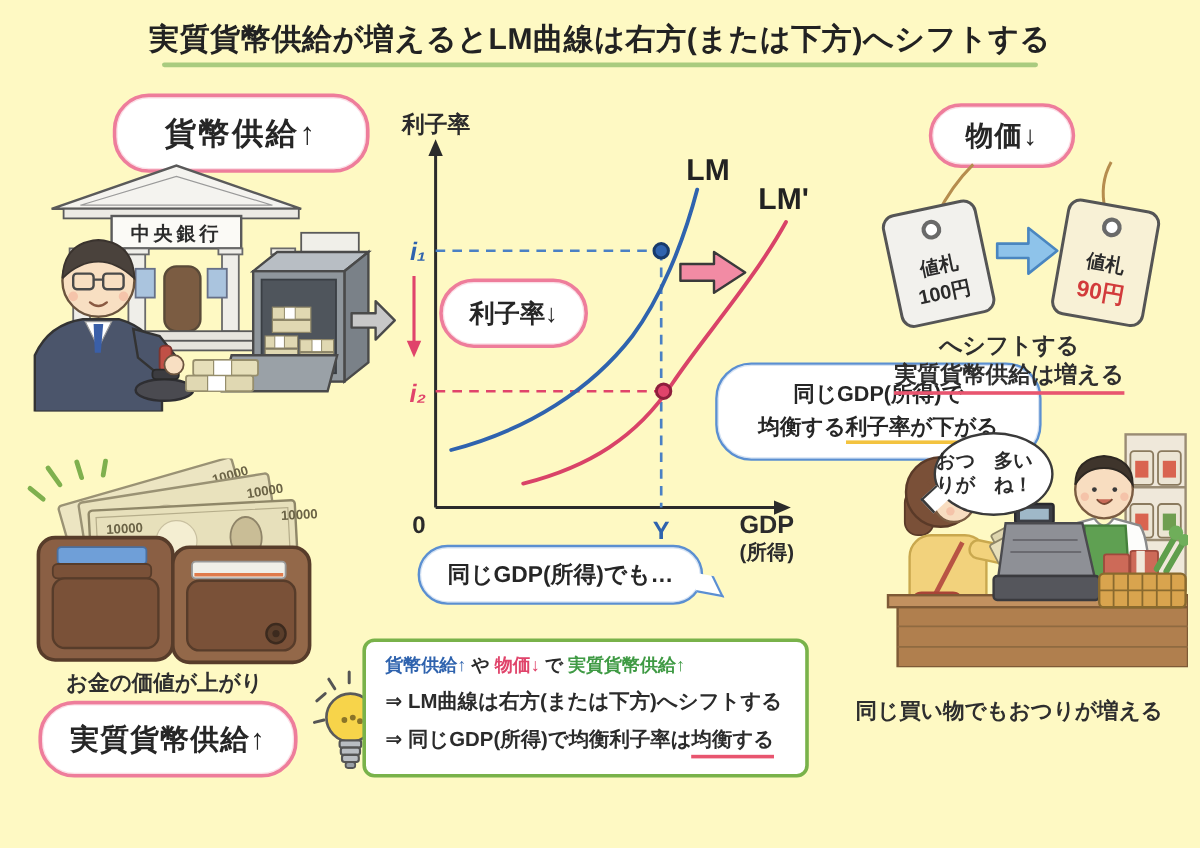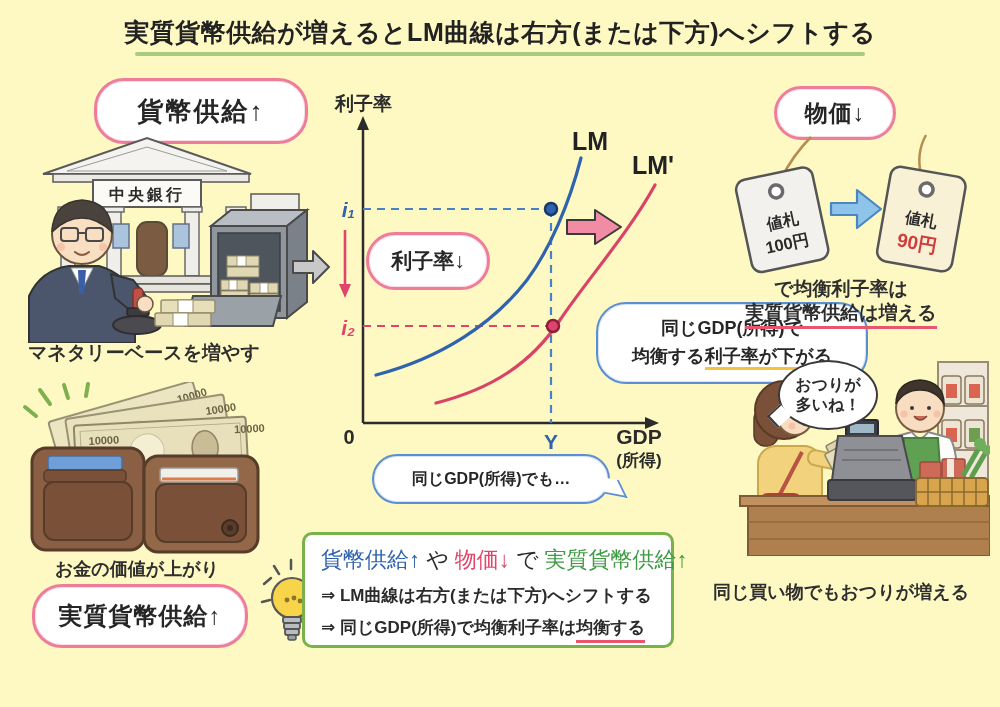--- a/index.html
+++ b/index.html
@@ -10,34 +10,34 @@
   .caption{font-weight:600;color:#2e2e2e;line-height:1.25;}
   
   .cloud{position:absolute;background:#fff;border:3px solid #ee7d9b;border-radius:30px;
          display:flex;align-items:center;justify-content:center;text-align:center;
          font-weight:700;color:#262626;box-shadow:0 0 0 1px rgba(238,125,155,.25) inset;}
   .cloud.blue{border-color:#5b8fd1;border-width:2.5px;font-weight:600;box-shadow:0 0 0 1px rgba(91,143,209,.25) inset;}
   .tail-right::after{content:"";position:absolute;right:-14px;bottom:6px;width:18px;height:16px;background:#fff;
          border-right:2.5px solid #5b8fd1;border-bottom:2.5px solid #5b8fd1;transform:skew(35deg) rotate(12deg);}
   
   .speech{position:absolute;background:#fff;border:2.5px solid #3a3a3a;border-radius:50%;
-          display:flex;flex-direction:column;align-items:center;justify-content:center;
+          display:flex;flex-direction:row;align-items:center;justify-content:center;
           font-weight:700;font-size:16px;line-height:1.25;}
   .speech::after{content:"";position:absolute;left:-10px;bottom:4px;width:16px;height:14px;background:#fff;
           border-left:2.5px solid #3a3a3a;border-bottom:2.5px solid #3a3a3a;transform:skew(-14deg) rotate(40deg);}
   
   .u-pink{border-bottom:3px solid #e8556f;padding-bottom:3px;}
   .u-yellow{border-bottom:3px solid #f3c33f;padding-bottom:1px;margin-top:14px;}
   
   #title{width:100%;top:16px;font-size:25px;font-weight:700;letter-spacing:.5px;color:#222;}
   #title-underline{left:135px;top:52px;width:730px;height:4px;background:#a9cb7f;border-radius:3px;}
   
   #summary-box{left:302px;top:532px;width:372px;height:116px;border:3px solid #79b24a;border-radius:10px;
                background:#fff;box-sizing:border-box;padding:10px 12px 8px 16px;}
-  #summary-box .l1{font-size:22px;font-weight:400;white-space:nowrap;}
+  #summary-box .l1{font-size:15px;font-weight:700;white-space:nowrap;}
   #summary-box .l2{font-size:17px;font-weight:600;margin-top:9px;white-space:nowrap;}
   .c-blue{color:#2f63ae;} .c-red{color:#e0446b;} .c-green{color:#3f9a44;}
   svg text{font-family:"Liberation Sans","DejaVu Sans",sans-serif;}
 </style>
 </head>
 <body>
 
 <div id="canvas">
 
   <div class="abs center" id="title">実質貨幣供給が増えるとLM曲線は右方(または下方)へシフトする</div>
@@ -110,21 +110,20 @@
       <circle cx="130" cy="176" r="8" fill="#f8dfc2" stroke="#6b543e" stroke-width="1.5"></circle>
     </g>
 
     <g>
       <rect x="146" y="172" width="54" height="13" rx="2" fill="#e6dfba" stroke="#968e6c" stroke-width="1.5"></rect>
       <rect x="163" y="172" width="15" height="13" fill="#ffffff" stroke="#968e6c" stroke-width="1"></rect>
       <rect x="140" y="185" width="56" height="13" rx="2" fill="#e0d8b2" stroke="#968e6c" stroke-width="1.5"></rect>
       <rect x="158" y="185" width="15" height="13" fill="#ffffff" stroke="#968e6c" stroke-width="1"></rect>
     </g>
   </svg>
-  <div class="abs caption center" style="left:18px;top:341px;width:252px;font-size:19px;">マネタリーベースを増やす</div>
 
   <svg class="abs" style="left:291px;top:247px;" width="40" height="40" viewBox="0 0 40 40">
     <polygon points="2,14 22,14 22,4 38,20 22,36 22,26 2,26" fill="#c8c8c8" stroke="#4a4a4a" stroke-width="2" stroke-linejoin="round"></polygon>
   </svg>
 
   <svg class="abs" style="left:323px;top:92px;" width="358" height="380" viewBox="0 0 358 380">
 
     <line x1="40" y1="331" x2="40" y2="32" stroke="#2b2b2b" stroke-width="2.5"></line>
     <polygon points="34,38 40,24 46,38" fill="#2b2b2b"></polygon>
     <line x1="40" y1="331" x2="328" y2="331" stroke="#2b2b2b" stroke-width="2.5"></line>
@@ -151,21 +150,21 @@
     <text x="32" y="243" font-size="21" font-style="italic" font-weight="700" text-anchor="end" fill="#e0446b" font-family="'DejaVu Serif',serif">i₂</text>
     <text x="228" y="357" font-size="21" font-weight="700" text-anchor="middle" fill="#2f63ae">Y</text>
     <text x="267" y="58" font-size="25" font-weight="600" text-anchor="middle" fill="#222">LM</text>
     <text x="330" y="82" font-size="25" font-weight="600" text-anchor="middle" fill="#222">LM'</text>
     <text x="316" y="352" font-size="21" font-weight="700" text-anchor="middle" fill="#2b2b2b">GDP</text>
     <text x="316" y="374" font-size="17" font-weight="600" text-anchor="middle" fill="#2b2b2b">(所得)</text>
   </svg>
 
   <div class="cloud" style="left:366px;top:232px;width:118px;height:52px;font-size:21px;">利子率↓</div>
 
-  <div class="cloud blue tail-right" style="left:372px;top:454px;width:234px;height:46px;font-size:16px;">同じGDP(所得)でも…</div>
+  <div class="cloud blue tail-right" style="left:348px;top:454px;width:234px;height:46px;font-size:19px;">同じGDP(所得)でも…</div>
 
   <div class="cloud blue" style="left:596px;top:302px;width:268px;height:78px;font-size:18px;flex-direction:column;line-height:1.55;">
     <div><span>同じGDP(所得)で</span></div>
     <div><span>均衡する</span><span class="u-yellow">利子率が下がる</span></div>
   </div>
 
   <div class="cloud" style="left:774px;top:86px;width:116px;height:48px;font-size:23px;letter-spacing:1px;">物価↓</div>
 
   <svg class="abs" style="left:705px;top:133px;" width="270" height="145" viewBox="0 0 270 145">
     <path d="M76,46 Q88,22 106,4" fill="none" stroke="#b68d4e" stroke-width="2.5"></path>
@@ -178,21 +177,21 @@
     </g>
     <polygon points="126,70 152,70 152,57 176,76 152,95 152,82 126,82" fill="#8ec3ea" stroke="#4a86c0" stroke-width="2.2" stroke-linejoin="round"></polygon>
     <g transform="rotate(10 216 88)">
       <rect x="178" y="38" width="76" height="96" rx="10" fill="#f8f1d6" stroke="#555" stroke-width="2.5"></rect>
       <circle cx="216" cy="56" r="6.5" fill="#fff" stroke="#6a6a6a" stroke-width="3.5"></circle>
       <text x="216" y="92" font-size="16" font-weight="700" text-anchor="middle" fill="#2b2b2b">値札</text>
       <text x="216" y="117" font-size="19" font-weight="700" text-anchor="middle" fill="#d23b3b">90円</text>
     </g>
   </svg>
 
-  <div class="abs caption center" style="left:730px;top:277px;width:222px;font-size:19px;">で均衡利子率は</div>
+  <div class="abs caption center" style="left:730px;top:277px;width:222px;font-size:19px;">へシフトする</div>
   <div class="abs caption center" style="left:730px;top:301px;width:222px;font-size:19px;"><span class="u-pink">実質貨幣供給は増える</span></div>
 
   <svg class="abs" style="left:20px;top:382px;" width="250" height="178" viewBox="0 0 250 178">
     <g stroke="#7fb04e" stroke-width="4" stroke-linecap="round">
       <line x1="30" y1="22" x2="20" y2="8"></line>
         <line x1="48" y1="16" x2="44" y2="3"></line>
       <line x1="66" y1="14" x2="68" y2="2"></line>
         <line x1="16" y1="34" x2="5" y2="25"></line>
     </g>
     <g>

